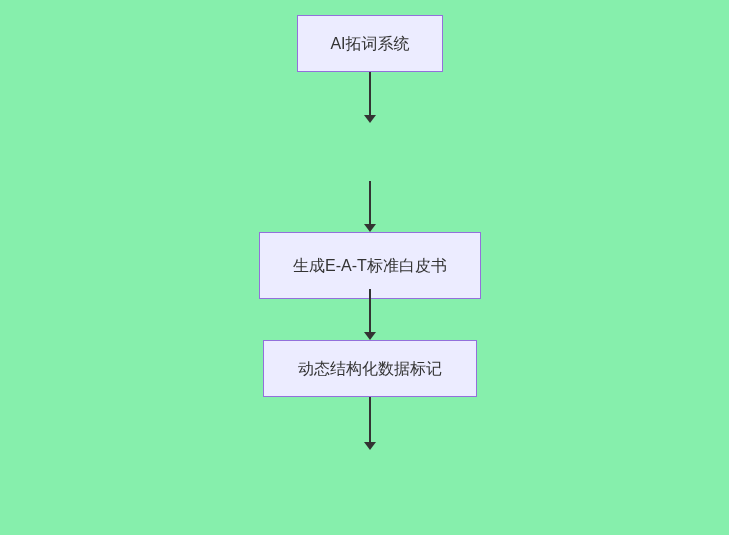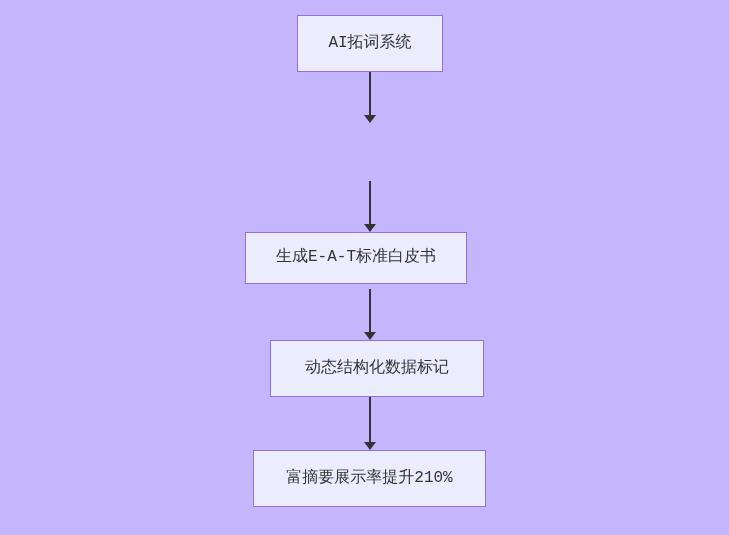--- a/index.html
+++ b/index.html
@@ -5,41 +5,40 @@
   html, body {
     margin: 0;
     padding: 0;
     background: #f9f9f9;
     font-family: "Liberation Sans", sans-serif;
   }
   .canvas {
     position: relative;
     width: 729px;
     height: 535px;
-    background: #c4b5fd;
+    background: #86efac;
     overflow: hidden;
-    font-family: Liberation Mono, monospace;
   }
   .node {
     position: absolute;
     background: #ECECFF;
     border: 1.5px solid #9370DB;
     box-sizing: border-box;
     display: flex;
     align-items: center;
     justify-content: center;
     color: #333333;
     font-size: 16px;
     line-height: 1.2;
     white-space: nowrap;
   }
   .node-1 { left: 297px; top: 15px;  width: 146px; height: 57px; }
   .node-2 { left: 272px; top: 123px; width: 196px; height: 58px; }
-  .node-3 { left: 245px; top: 232px; width: 222px; height: 52px; }
-  .node-4 { left: 270px; top: 340px; width: 214px; height: 57px; }
+  .node-3 { left: 259px; top: 232px; width: 222px; height: 67px; }
+  .node-4 { left: 263px; top: 340px; width: 214px; height: 57px; }
   .node-5 { left: 253px; top: 450px; width: 233px; height: 57px; }
 
   .edge {
     position: absolute;
     left: 364px;
     width: 12px;
     display: flex;
     flex-direction: column;
     align-items: center;
   }
@@ -91,17 +90,14 @@
 
   <div class="node node-4">
     <span>动态结构化数据标记</span>
   </div>
 
   <div class="edge edge-4">
     <div class="shaft"></div>
     <div class="head"></div>
   </div>
 
-  <div class="node node-5">
-    <span>富摘要展示率提升210%</span>
-  </div>
 
 </div>
 
 </body></html>

